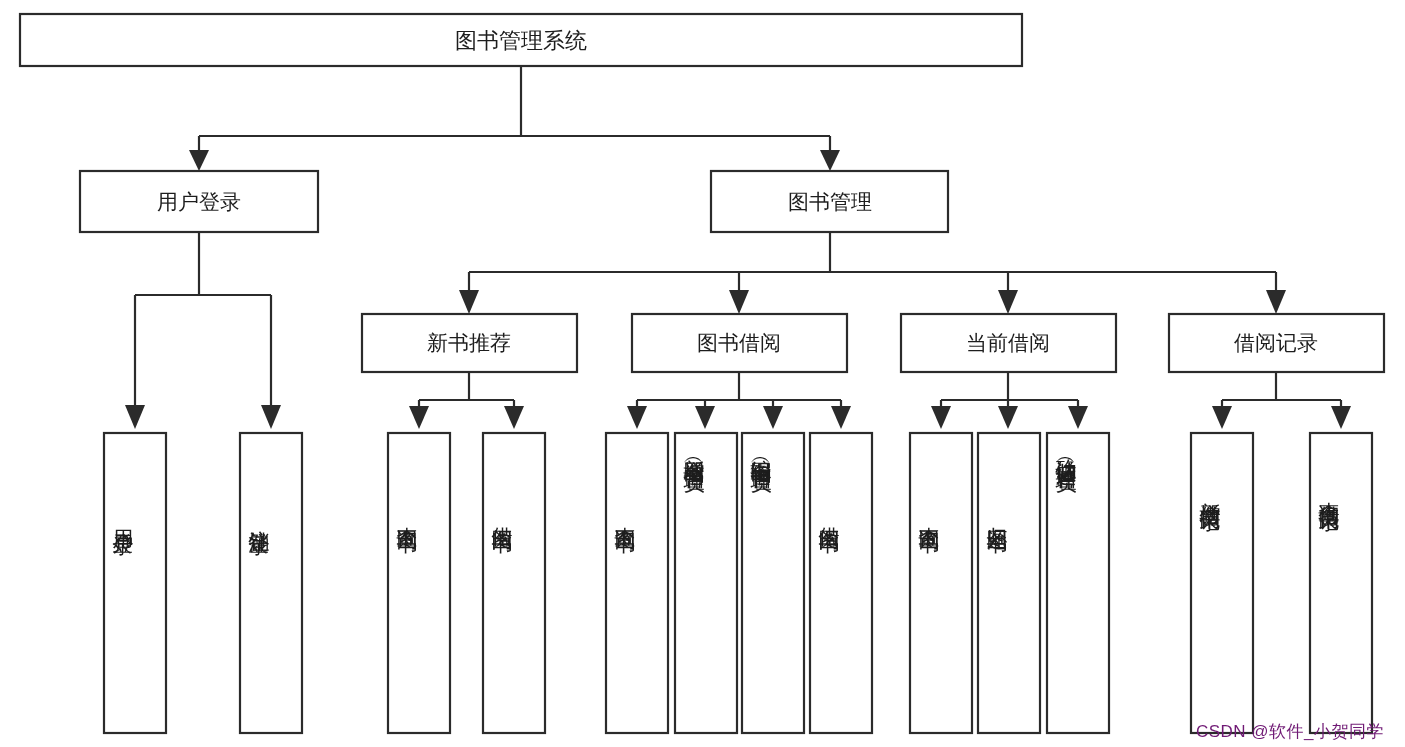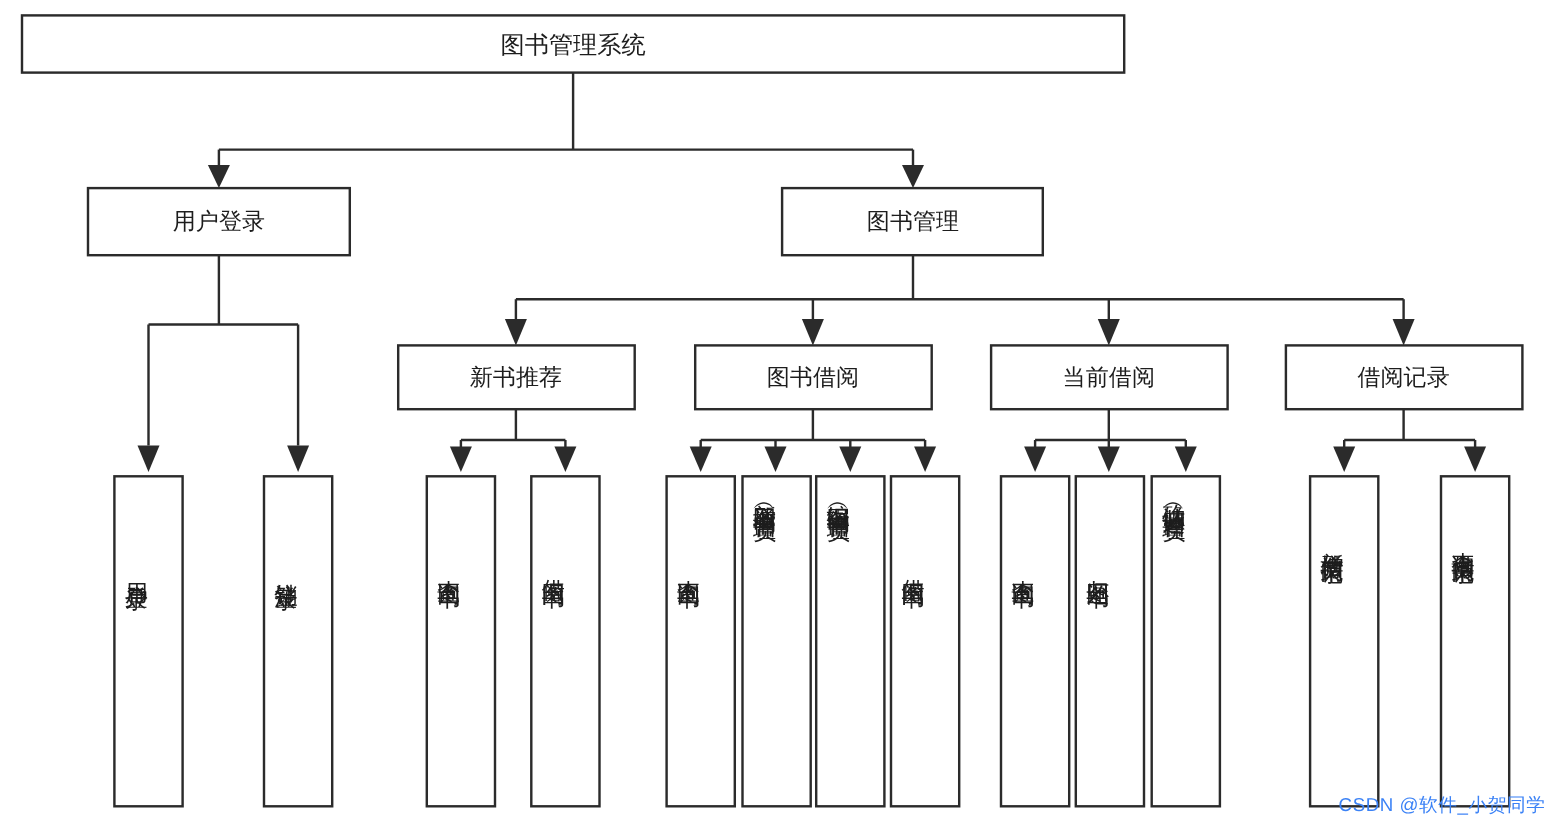--- a/index.html
+++ b/index.html
@@ -62,25 +62,25 @@
     font-size: 21px;
     line-height: 1.05;
     color: #1d1d1d;
     letter-spacing: 2px;
     white-space: nowrap;
     pointer-events: none;
     text-align: start;
   }
   .watermark {
     position: absolute;
-    right: 0;
+    right: 21px;
     bottom: 4px;
     font-family: "Liberation Sans", "DejaVu Sans", sans-serif;
     font-size: 17px;
-    color: #3b82f6;
+    color: #701a75;
     white-space: nowrap;
     letter-spacing: 0.5px;
   }
 </style>
 </head>
 <body>
 
 <div id="diagram-root">
 
   <svg class="diagram-canvas" viewBox="0 0 1405 747">

